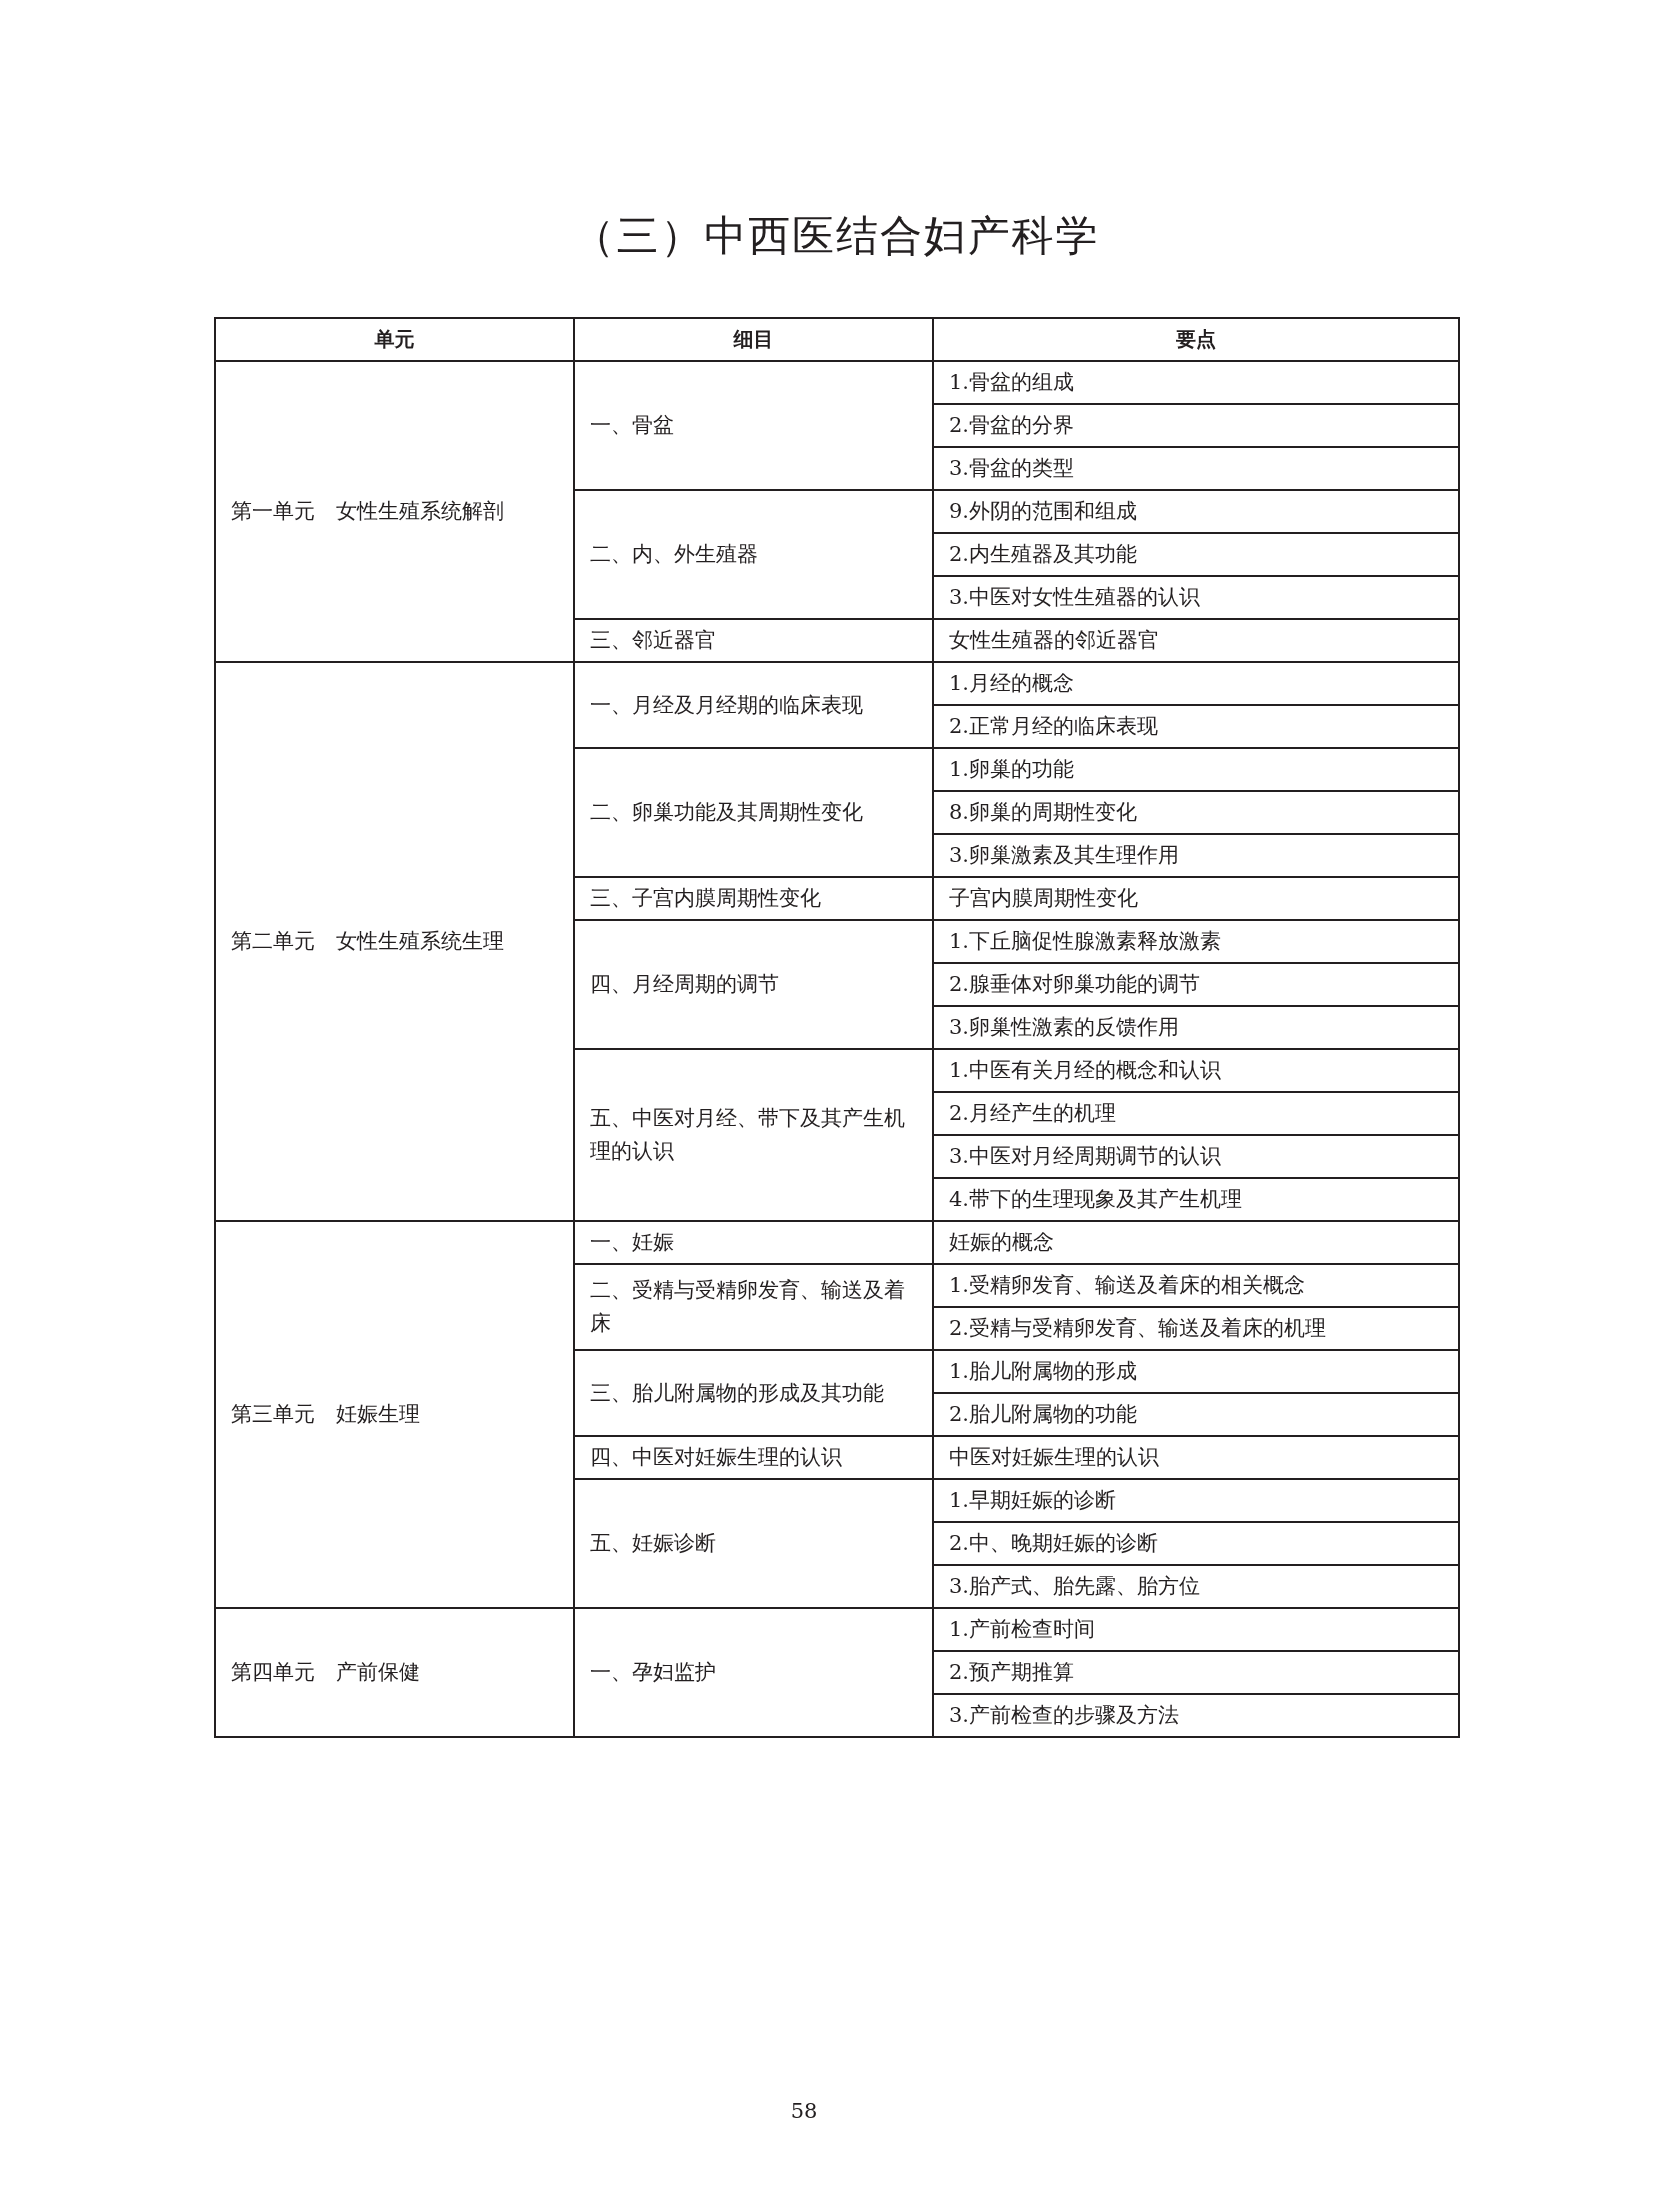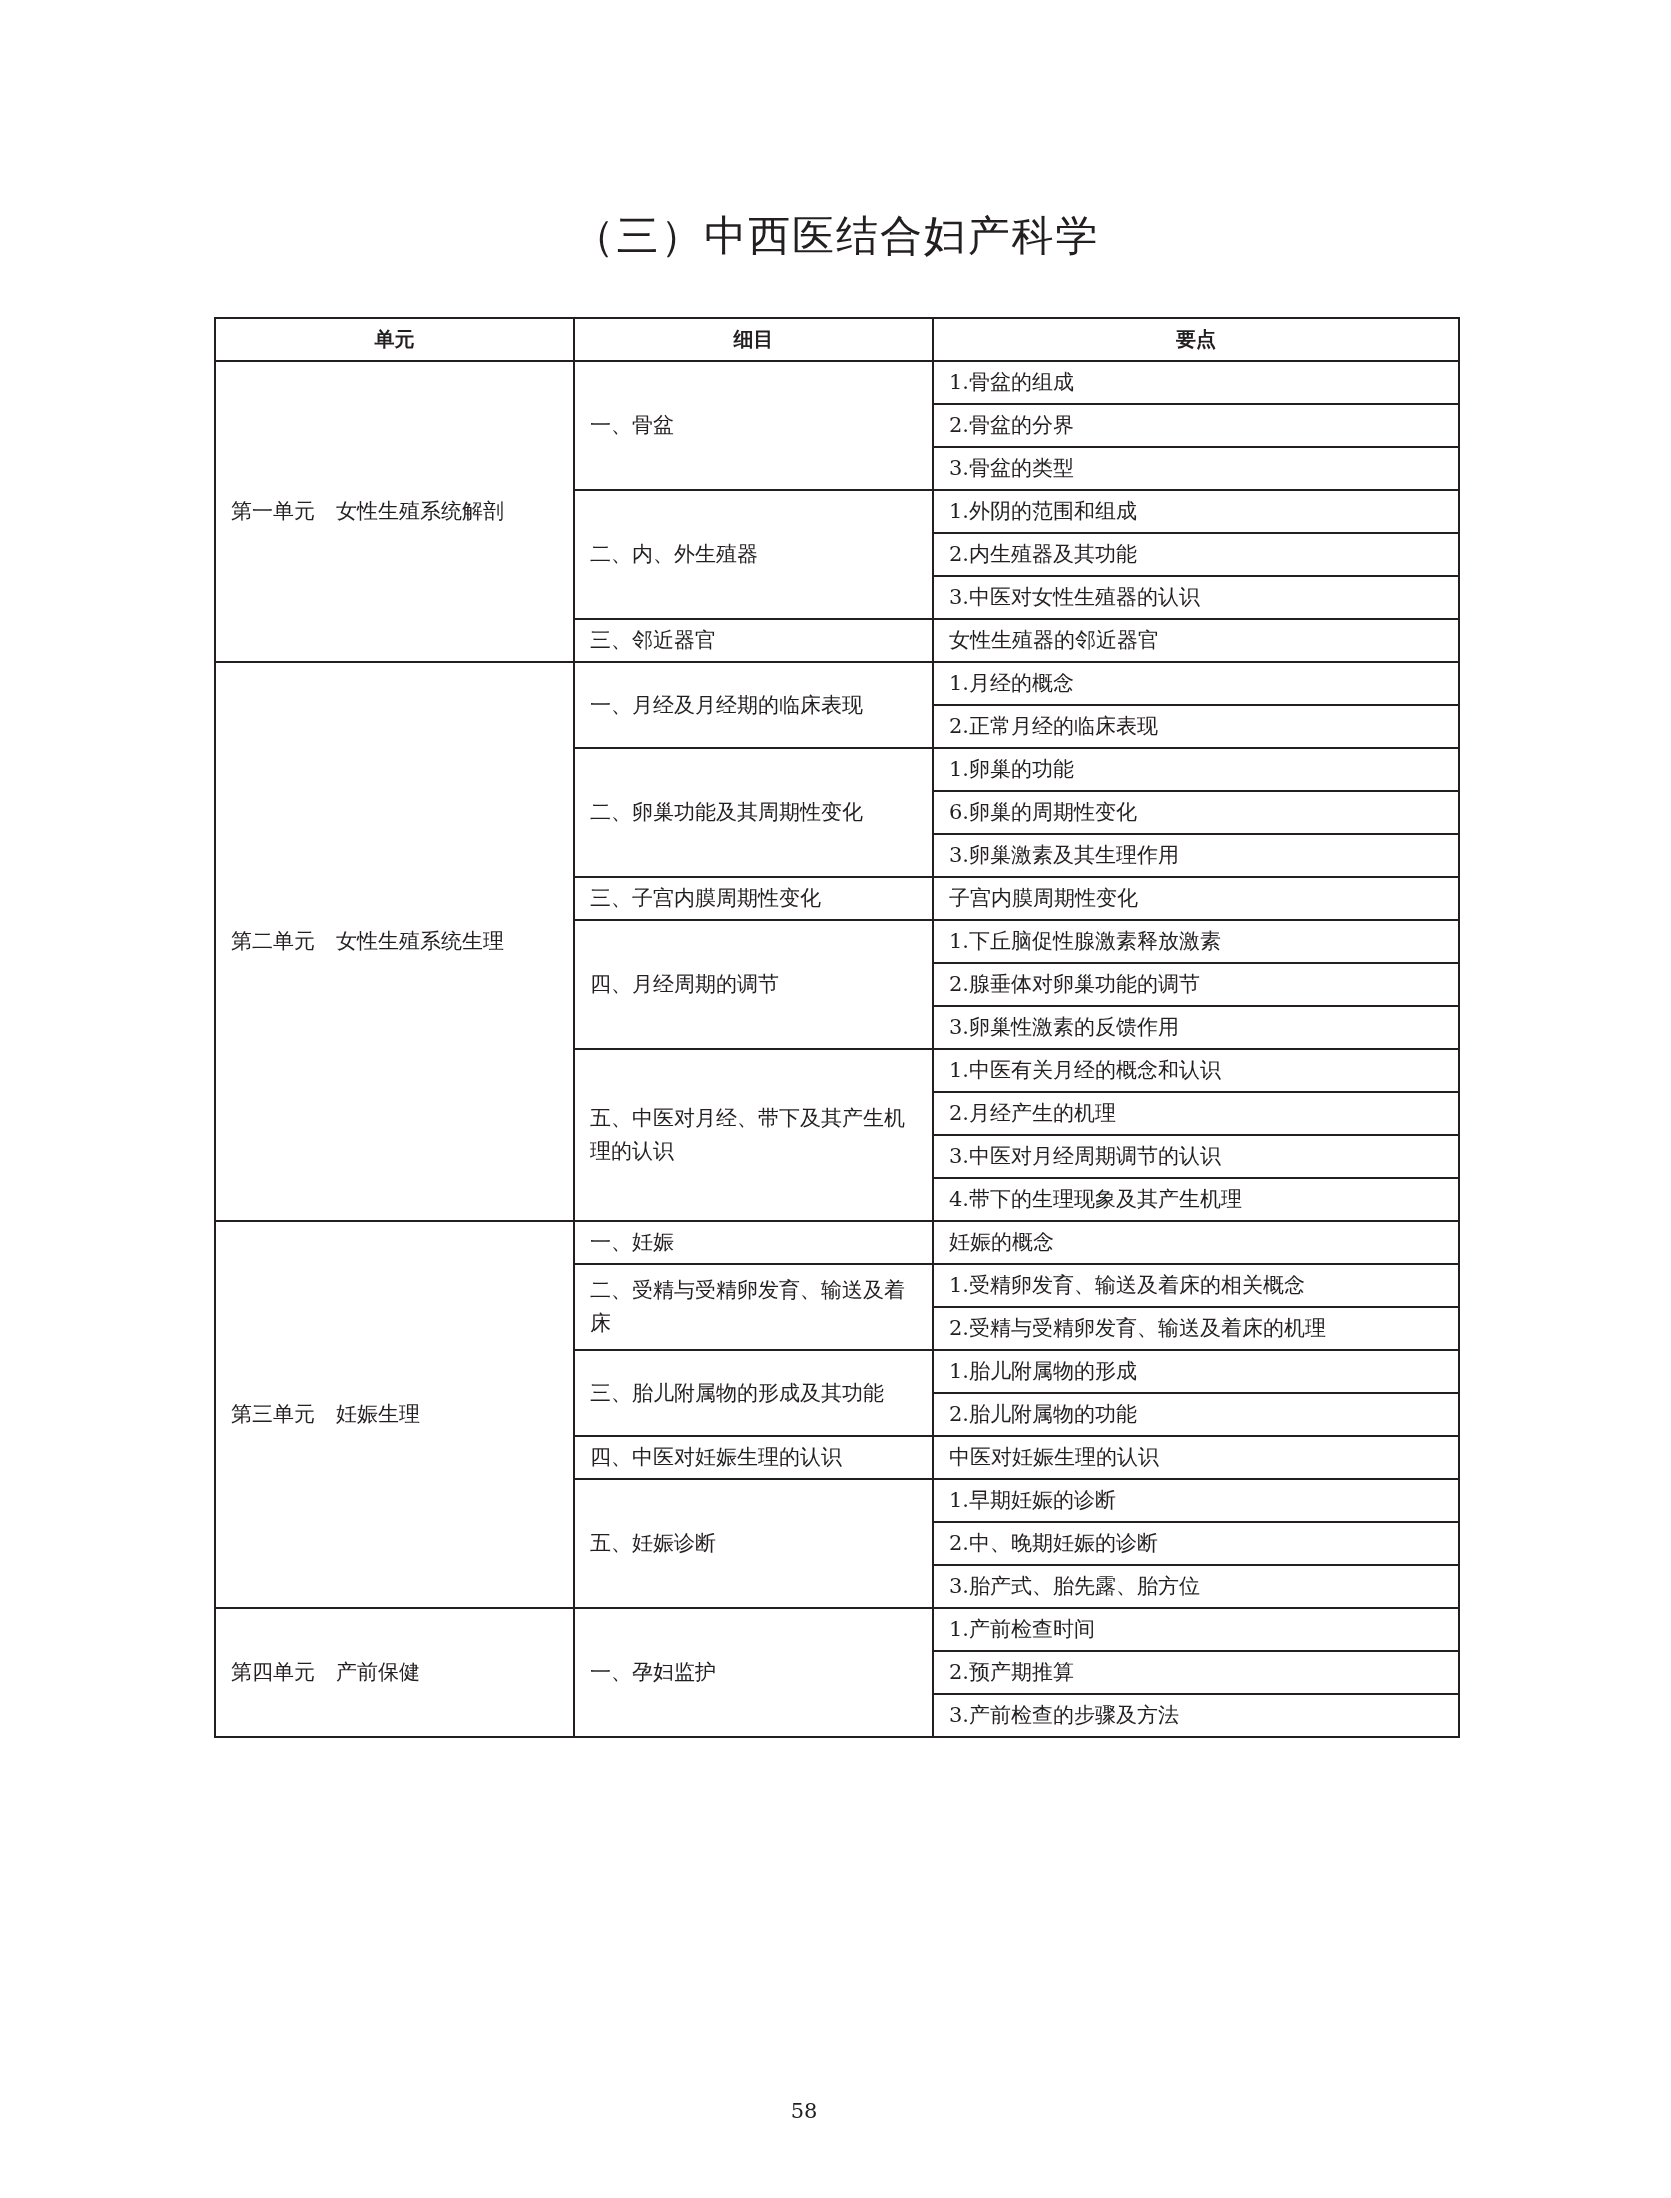--- a/index.html
+++ b/index.html
@@ -39,21 +39,21 @@
         <td>1.骨盆的组成</td>
       </tr>
       <tr>
         <td>2.骨盆的分界</td>
       </tr>
       <tr>
         <td>3.骨盆的类型</td>
       </tr>
       <tr>
         <td rowspan="3">二、内、外生殖器</td>
-        <td>1.外阴的范围和组成</td>
+        <td>9.外阴的范围和组成</td>
       </tr>
       <tr>
         <td>2.内生殖器及其功能</td>
       </tr>
       <tr>
         <td>3.中医对女性生殖器的认识</td>
       </tr>
       <tr>
         <td rowspan="1">三、邻近器官</td>
         <td>女性生殖器的邻近器官</td>
@@ -64,21 +64,21 @@
         <td>1.月经的概念</td>
       </tr>
       <tr>
         <td>2.正常月经的临床表现</td>
       </tr>
       <tr>
         <td rowspan="3">二、卵巢功能及其周期性变化</td>
         <td>1.卵巢的功能</td>
       </tr>
       <tr>
-        <td>6.卵巢的周期性变化</td>
+        <td>8.卵巢的周期性变化</td>
       </tr>
       <tr>
         <td>3.卵巢激素及其生理作用</td>
       </tr>
       <tr>
         <td rowspan="1">三、子宫内膜周期性变化</td>
         <td>子宫内膜周期性变化</td>
       </tr>
       <tr>
         <td rowspan="3">四、月经周期的调节</td>

